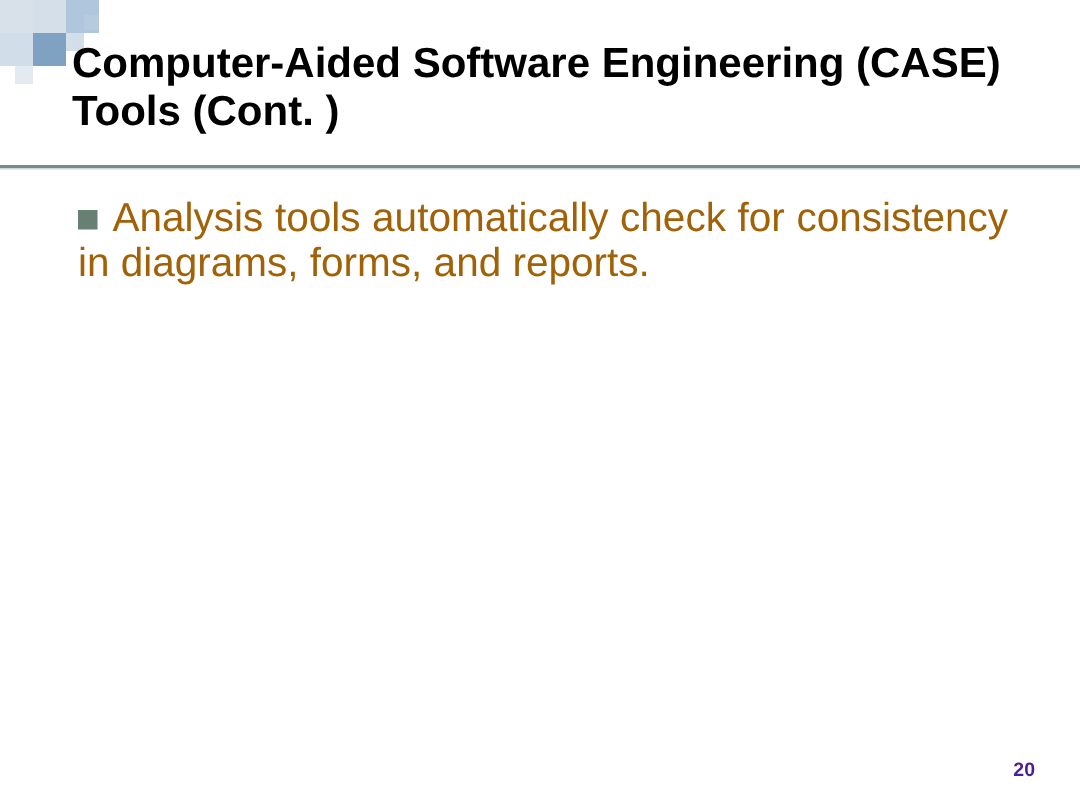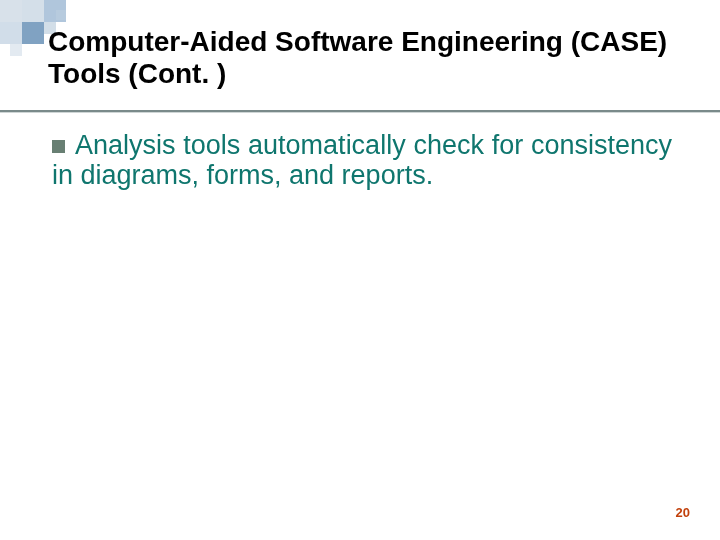--- a/index.html
+++ b/index.html
@@ -44,39 +44,39 @@
   .body {
     position: absolute;
     top: 130px;
     left: 52px;
     right: 48px;
   }
   .bullet-row {
     display: block;
     font-size: 27px;
     line-height: 1.12;
-    color: #0f766e;
+    color: #a16207;
     text-align: justify;
     margin-bottom: 2px;
   }
   .bullet-mark {
     display: inline-block;
     width: 13px;
     height: 13px;
     background: #687f73;
     margin-right: 10px;
     vertical-align: 1px;
   }
   .pagenum {
     position: absolute;
     bottom: 20px;
     right: 30px;
     font-size: 13px;
     font-weight: bold;
-    color: #c2410c;
+    color: #4c1d95;
     text-align: center;
   }
 </style>
 </head>
 <body>
 
 <div class="corner-deco" id="deco">
     <div class="sq" style="left: 0px; top: 0px; width: 22px; height: 22px; background: rgb(184, 200, 216); opacity: 0.55;"></div>
     <div class="sq" style="left: 22px; top: 0px; width: 22px; height: 22px; background: rgb(159, 183, 207); opacity: 0.45;"></div>
     <div class="sq" style="left: 44px; top: 0px; width: 22px; height: 22px; background: rgb(111, 152, 191); opacity: 0.55;"></div>

